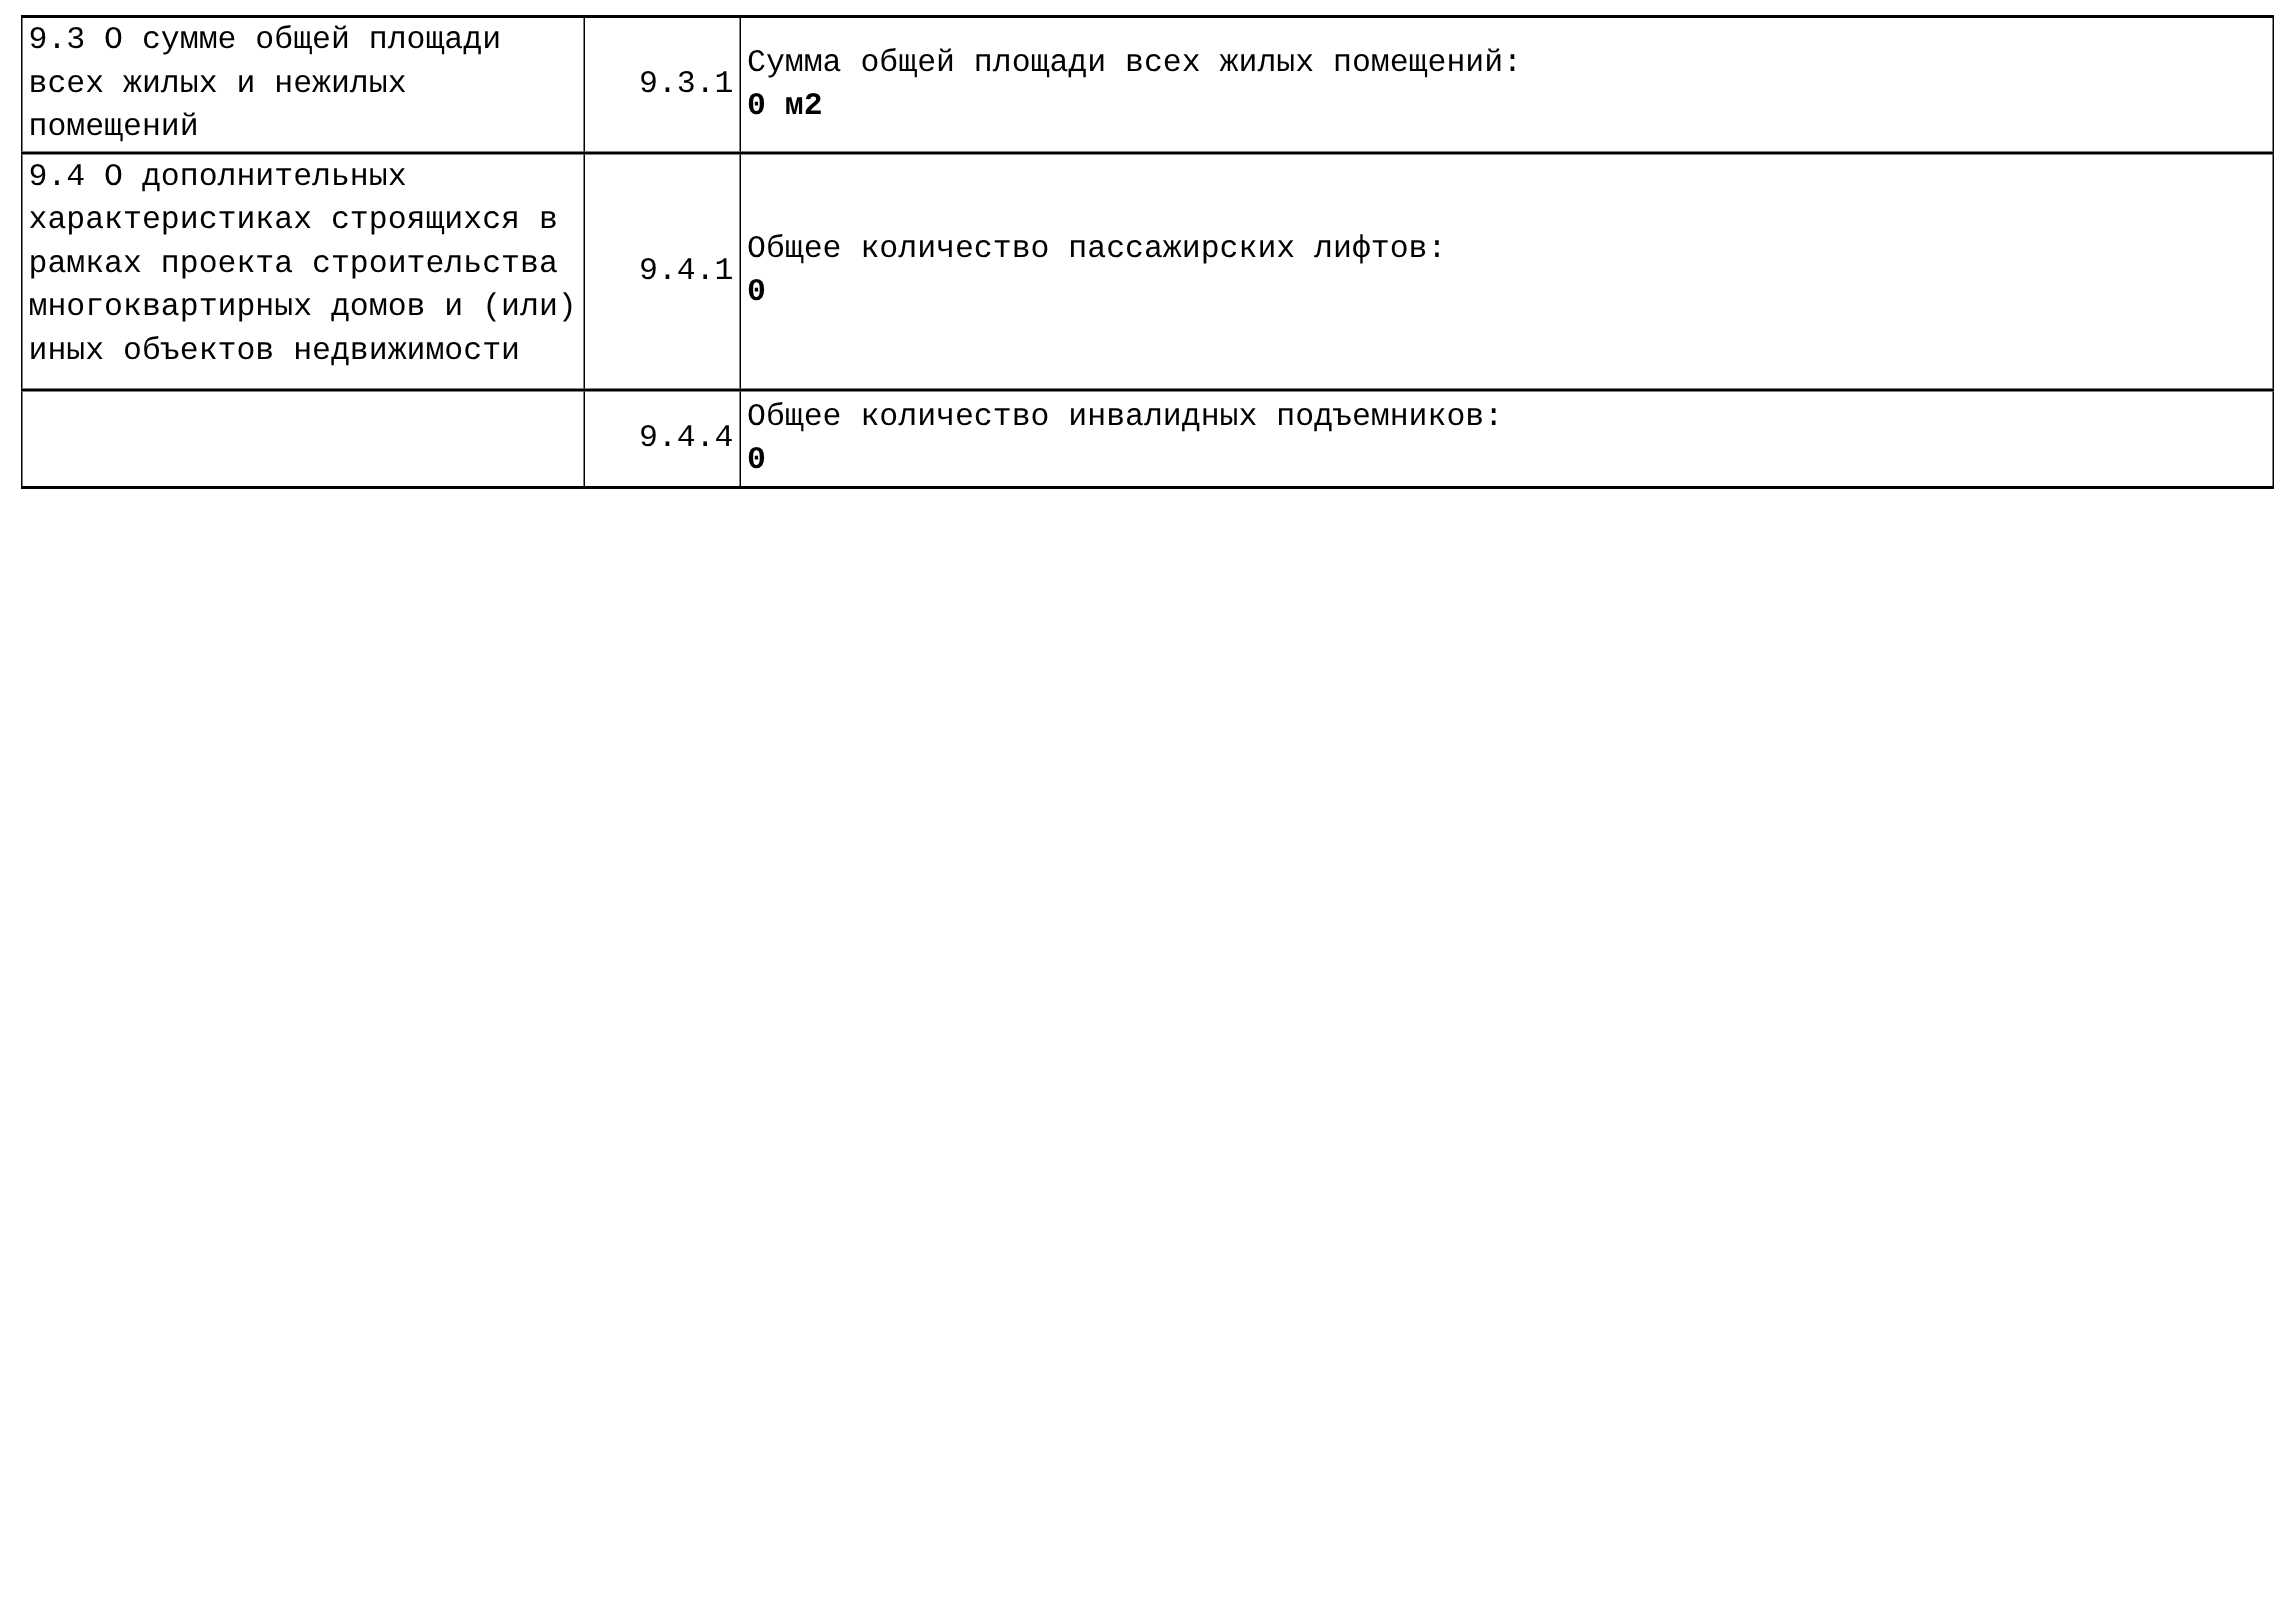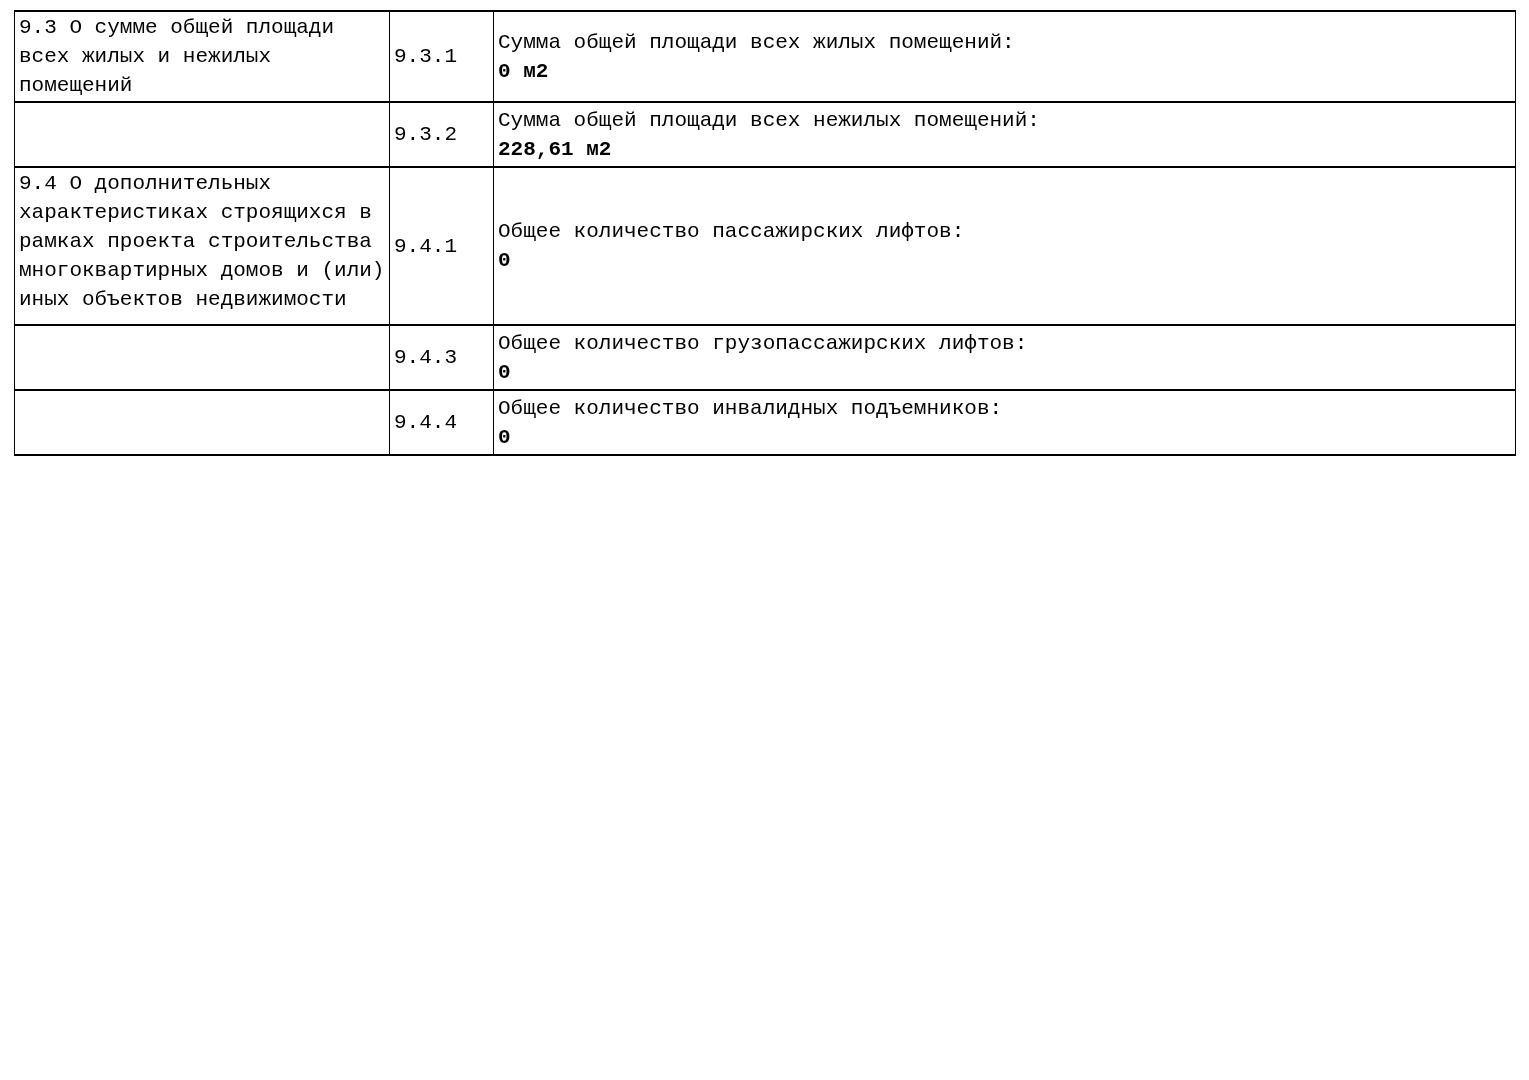--- a/index.html
+++ b/index.html
@@ -33,20 +33,21 @@
     overflow: hidden;
     background: #ffffff;
   }
   td.c-section {
     width: 366px;
     vertical-align: top;
   }
   td.c-num {
     width: 95px;
     vertical-align: middle;
+    text-align: right;
   }
   td.c-content {
     width: 1013px;
     vertical-align: middle;
   }
   tr.row-std { height: 65px; }
   tr.row-tall { height: 158px; }
   .field-value { font-weight: bold; }
 </style>
 </head>
@@ -56,41 +57,25 @@
   <table class="decl">
     <tbody>
       <tr class="row-std">
         <td class="c-section">9.3 О сумме общей площади всех жилых и нежилых помещений</td>
         <td class="c-num">9.3.1</td>
         <td class="c-content">
           <div class="field-label">Сумма общей площади всех жилых помещений:</div>
           <div class="field-value">0 м2</div>
         </td>
       </tr>
-      <tr class="row-std">
-        <td class="c-section"></td>
-        <td class="c-num">9.3.2</td>
-        <td class="c-content">
-          <div class="field-label">Сумма общей площади всех нежилых помещений:</div>
-          <div class="field-value">228,61 м2</div>
-        </td>
-      </tr>
       <tr class="row-tall">
         <td class="c-section">9.4 О дополнительных характеристиках строящихся в рамках проекта строительства многоквартирных домов и (или) иных объектов недвижимости</td>
         <td class="c-num">9.4.1</td>
         <td class="c-content">
           <div class="field-label">Общее количество пассажирских лифтов:</div>
-          <div class="field-value">0</div>
-        </td>
-      </tr>
-      <tr class="row-std">
-        <td class="c-section"></td>
-        <td class="c-num">9.4.3</td>
-        <td class="c-content">
-          <div class="field-label">Общее количество грузопассажирских лифтов:</div>
           <div class="field-value">0</div>
         </td>
       </tr>
       <tr class="row-std">
         <td class="c-section"></td>
         <td class="c-num">9.4.4</td>
         <td class="c-content">
           <div class="field-label">Общее количество инвалидных подъемников:</div>
           <div class="field-value">0</div>
         </td>

